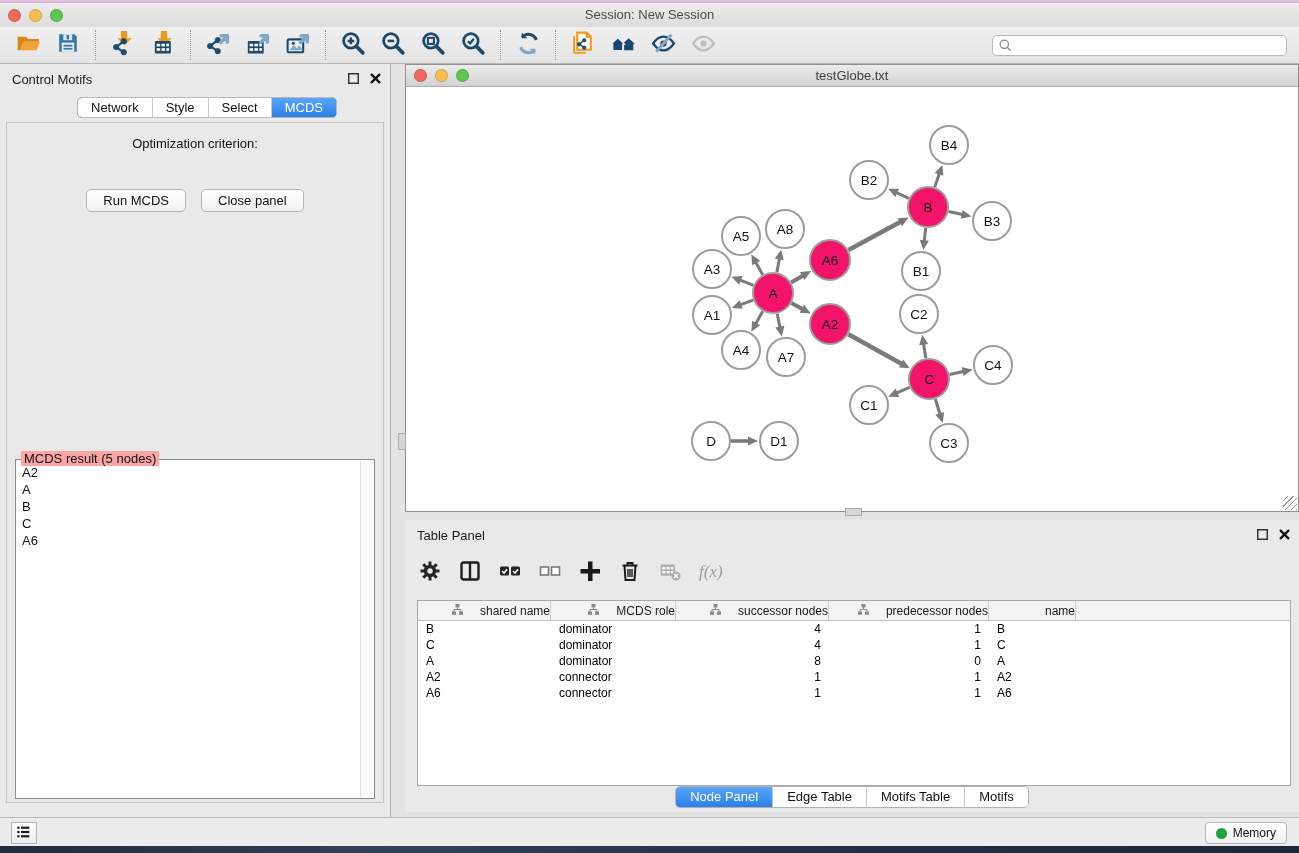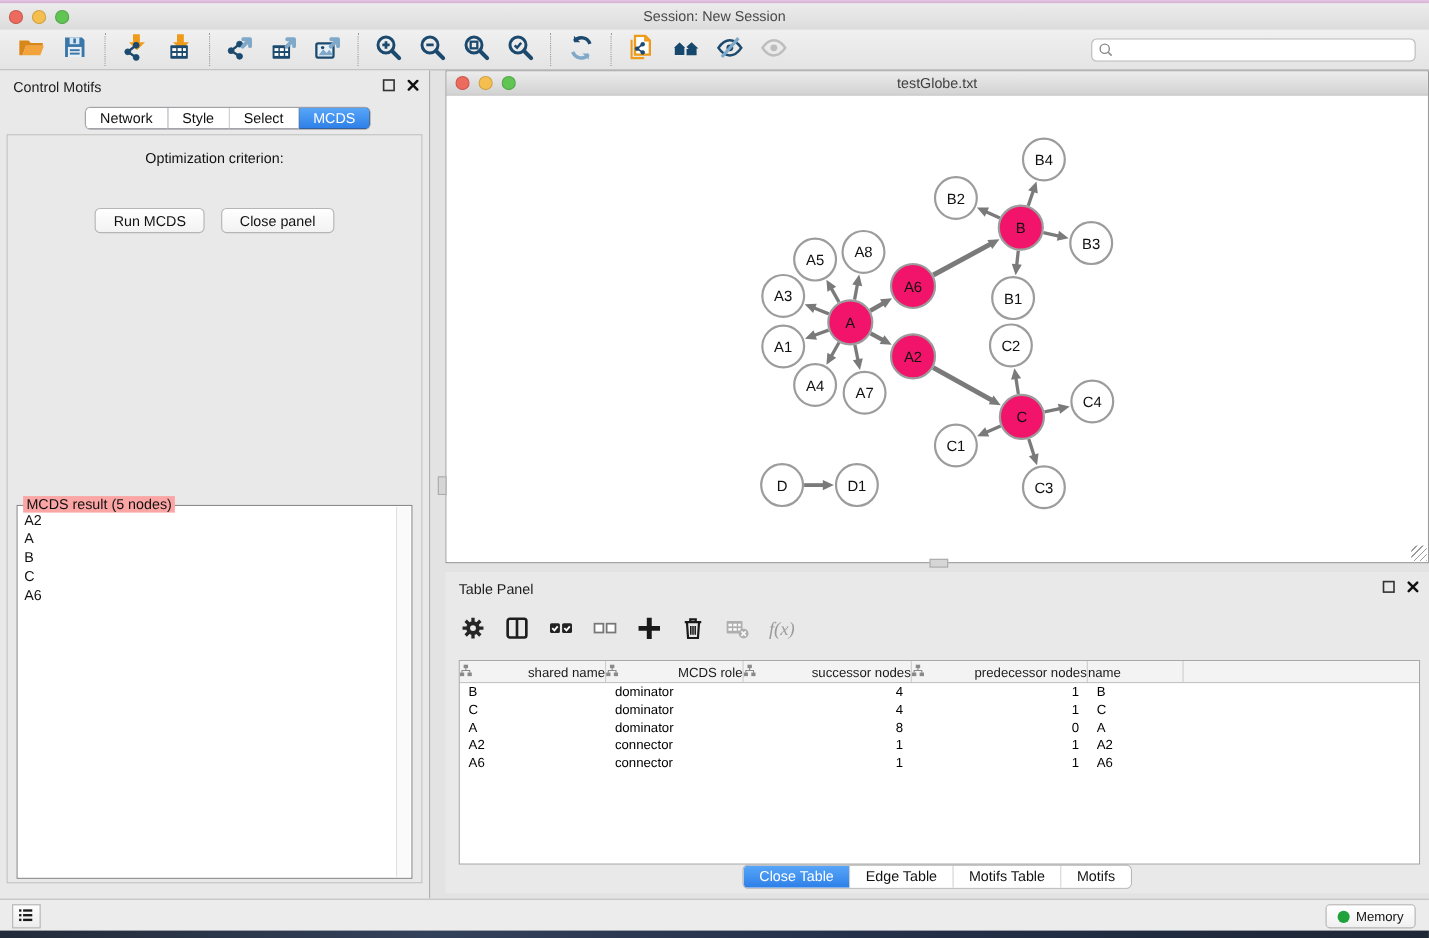--- a/index.html
+++ b/index.html
@@ -82,21 +82,21 @@
   #table-panel { position:absolute; left:405px; top:520px; width:894px; height:292px; background:#e9e9e9; }
   #tp-toolbar { position:absolute; left:10px; top:30px; height:42px; right:10px;
     display:flex; align-items:center; gap:10px; }
   .tp-btn { width:30px; height:30px; display:flex; align-items:flex-end; justify-content:center;
     background:none; border:none; }
   .tp-btn svg { width:24px; height:24px; }
   #tp-table { position:absolute; left:12px; top:80px; width:874px; height:186px;
     background:#fff; border:1px solid #a8a8a8; overflow:hidden; }
   .th-row { display:flex; height:20px; background:#f3f3f3; border-bottom:1px solid #c4c4c4;
     font-size:12px; color:#1b1b1b; }
-  .th-cell { display:flex; align-items:center; justify-content:space-between; gap:17px;
+  .th-cell { display:flex; align-items:center; justify-content:flex-end; gap:17px;
     border-right:1px solid #cdcdcd; height:100%; }
   .th-cell svg { width:11px; height:11px; }
   .td-row { display:flex; height:16px; font-size:12px; color:#000; }
   .td-cell { padding:0 8px; line-height:16px; white-space:nowrap; overflow:hidden; }
   #tp-tabs { position:absolute; left:0; right:0; bottom:4px; display:flex; justify-content:center; }
   #tp-tabs .group { display:flex; border:1px solid #b2b2b2; border-radius:5px; overflow:hidden;
     background:#fff; height:22px; }
   .tp-tab { padding:0 14px; font-size:13px; line-height:20px; color:#111; background:#fff;
     border-right:1px solid #c9c9c9; }
   .tp-tab:last-child { border-right:none; }
@@ -630,21 +630,21 @@
       <div class="td-row">
         <div class="td-cell" style="width: 133px; text-align: left;">A6</div>
         <div class="td-cell" style="width: 125px; text-align: left;">connector</div>
         <div class="td-cell" style="width: 153px; text-align: right;">1</div>
         <div class="td-cell" style="width: 160px; text-align: right;">1</div>
         <div class="td-cell" style="width: 87px; text-align: left;">A6</div>
       </div>
     </div>
   <div id="tp-tabs">
       <div class="group">
-        <div class="tp-tab active">Close Table</div>
+        <div class="tp-tab active">Node Panel</div>
         <div class="tp-tab">Edge Table</div>
         <div class="tp-tab">Motifs Table</div>
         <div class="tp-tab">Motifs</div>
       </div>
     </div>
 </div>
 
 <div id="statusbar">
   <button id="status-list-btn">
     <span><svg viewBox="0 0 24 24" xmlns="http://www.w3.org/2000/svg">

